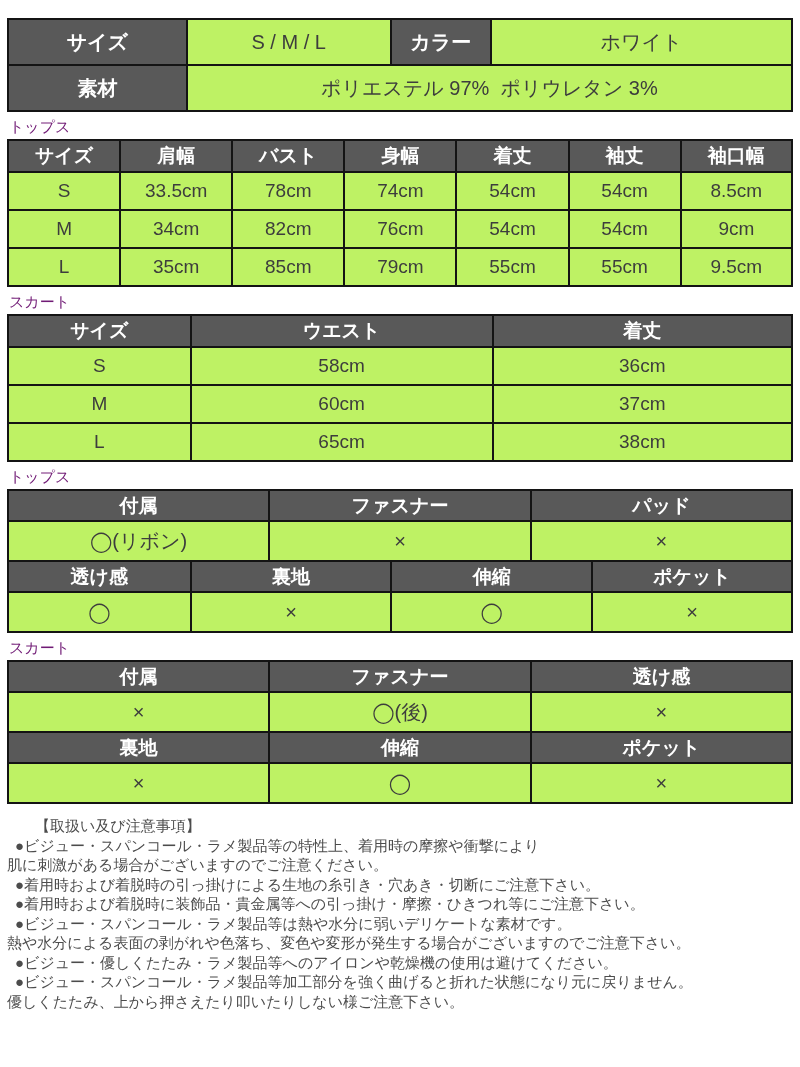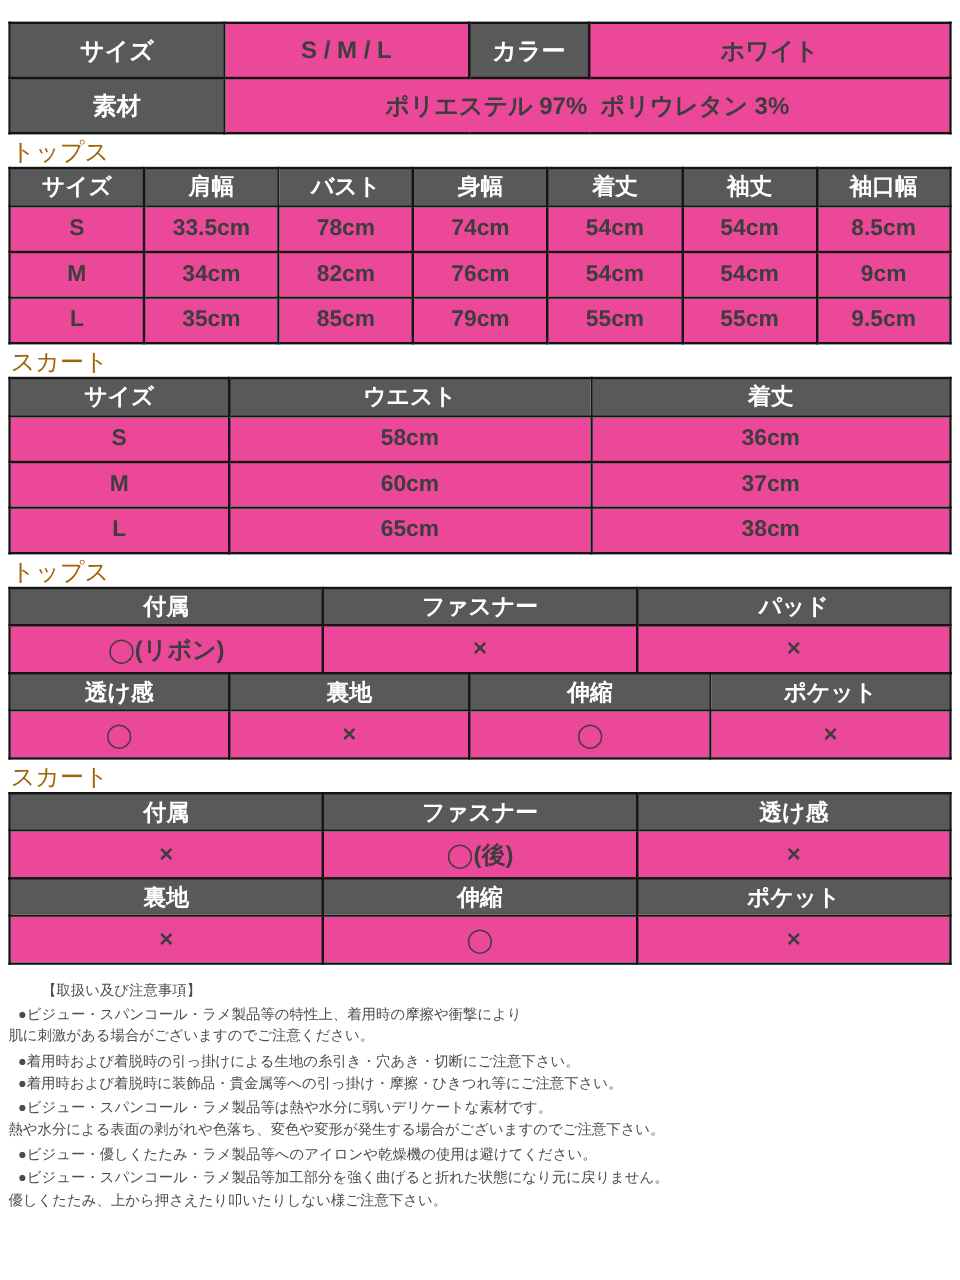--- a/index.html
+++ b/index.html
@@ -22,48 +22,47 @@
     overflow:hidden;
     white-space:nowrap;
   }
   .tbl th{
     background:#595959;
     color:#ffffff;
     font-weight:bold;
     font-size:19px;
   }
   .tbl td{
-    background:#ec4899;
+    background:#bef264;
     color:#3d3d3d;
     font-size:19px;
     white-space:pre-wrap;
-    font-weight:bold;
   }
   .info-tbl th,.info-tbl td{height:44px;font-size:20px;}
   .size-tbl th{height:30px;}
   .size-tbl td{height:36px;}
   .spec-tbl th{height:29px;}
   .spec-tbl td{height:38px;font-size:20px;}
   .stack{margin-top:-2px;}
   .section-label{
-    font-size:20px;
-    color:#a16207;
+    font-size:15px;
+    color:#701a75;
     margin:5px 0 2px 2px;
     line-height:20px;
   }
   .notes{
     margin-top:12px;
-    font-size:12px;
+    font-size:15px;
     line-height:19.5px;
     color:#4c4c4c;
     padding-bottom:20px;
   }
   .notes-title{padding-left:28px;}
   .note-line{padding-left:8px;}
-  .note-line.cont{padding-left:0px;font-family:Liberation Mono, monospace;}
+  .note-line.cont{padding-left:0px;}
 </style>
 </head>
 <body>
 
 <div class="page">
 
   <table class="tbl info-tbl">
     <colgroup>
       <col style="width:22.8%">
         <col style="width:26%">

